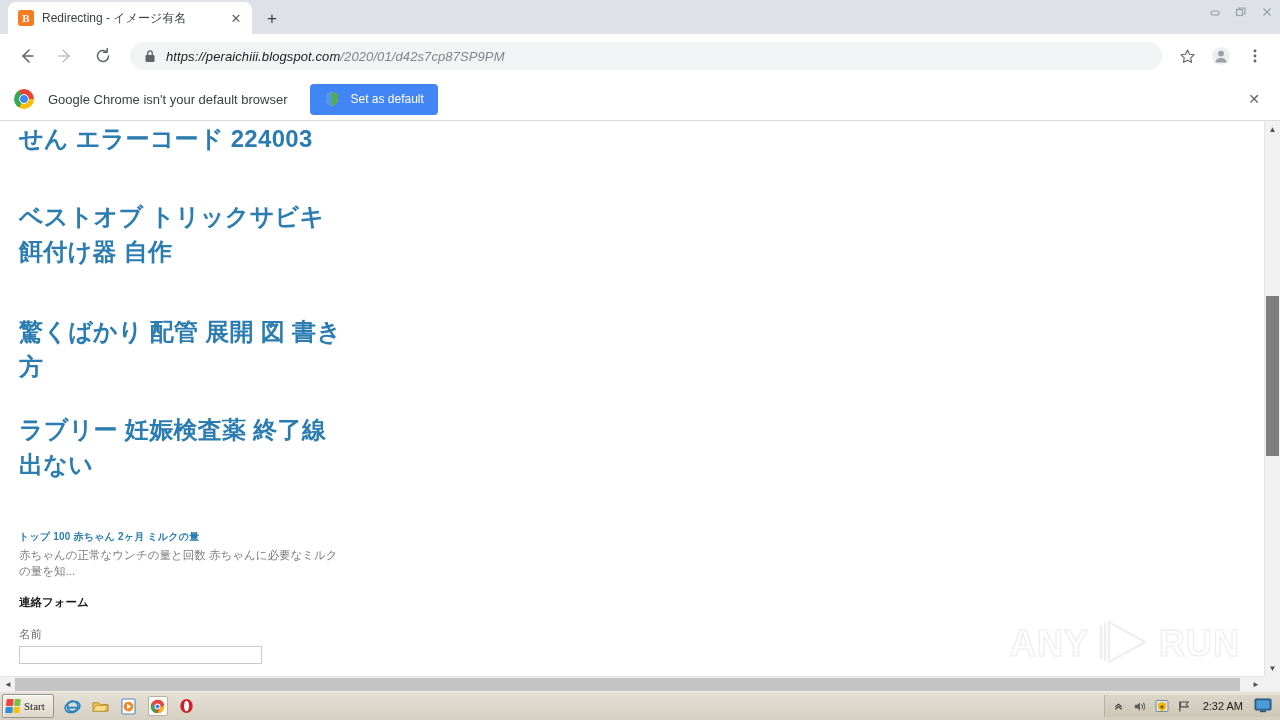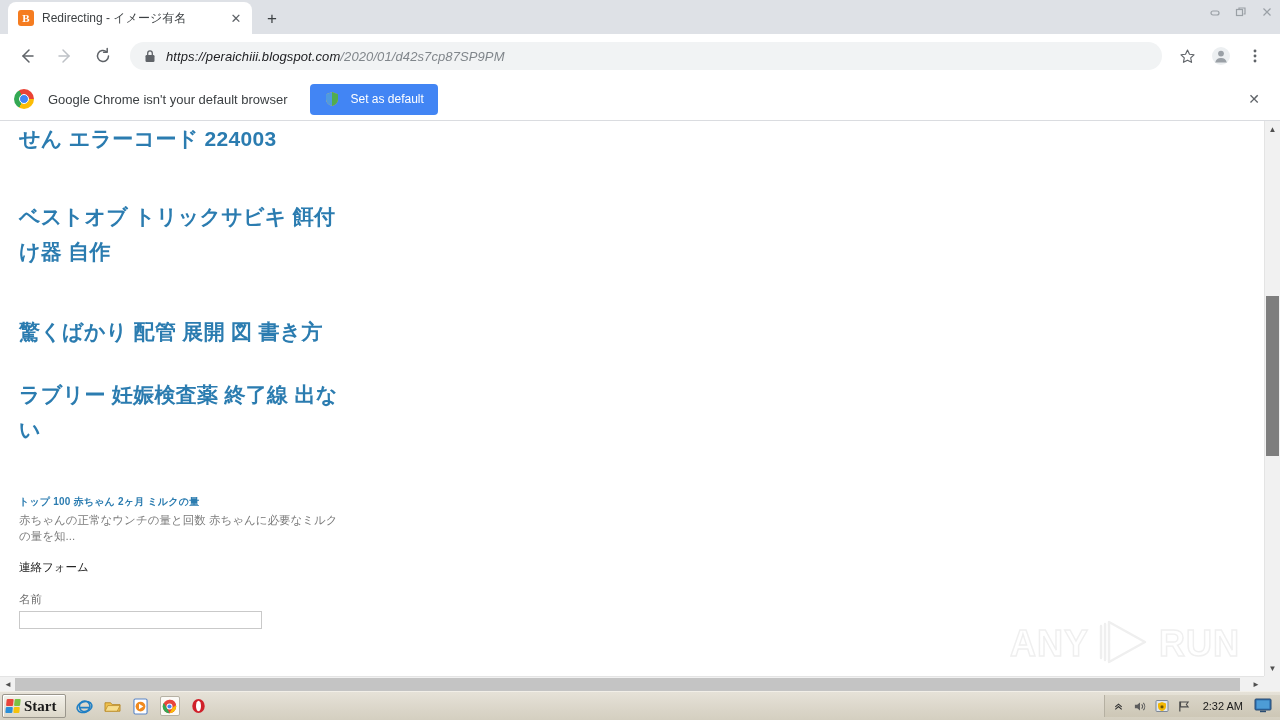--- a/index.html
+++ b/index.html
@@ -125,34 +125,34 @@
   
   .viewport {
     position: relative; height: 571px; background: #ffffff; overflow: hidden;
   }
   .page {
     position: absolute; left: 0; top: 0; right: 16px; bottom: 16px;
     overflow: hidden; background: #ffffff;
     padding: 0 0 0 19px; box-sizing: border-box;
   }
   .h-link {
-    color: #2b7cb0; font-size: 21px; font-weight: bold;
+    color: #2b7cb0; font-size: 24px; font-weight: bold;
     line-height: 35px; max-width: 330px; letter-spacing: .3px;
   }
   .block { margin-bottom: 45px; }
   .post-title {
     color: #2b7cb0; font-size: 10px; font-weight: bold;
     line-height: 20px; letter-spacing: .2px;
   }
   .post-desc {
     color: #7b7b7b; font-size: 11.5px; line-height: 16px;
     max-width: 330px; 
   }
   .form-title {
-    color: #1b1b1b; font-size: 11.5px; font-weight: normal;
+    color: #1b1b1b; font-size: 11.5px; font-weight: bold;
     margin-top: 16px;
   }
   .field-label { color: #6f6f6f; font-size: 11.5px; margin-top: 17px; }
   .field-input {
     margin-top: 4px; width: 243px; height: 18px;
     border: 1px solid #c9c9c9; background: #ffffff; box-sizing: border-box;
   }
 
   
   .watermark {
@@ -217,21 +217,21 @@
     background: linear-gradient(to bottom, #f3f1ea, #dcd7c9);
     border: 1px solid #9a968c; border-radius: 2px;
     box-shadow: inset 1px 1px 0 #fff;
   }
   .start-flag {
     width: 14px; height: 14px; margin-right: 4px;
     display: grid; grid-template-columns: 1fr 1fr; grid-template-rows: 1fr 1fr;
     gap: 1px; transform: skewX(-6deg);
   }
   .start-flag i { display: block; border-radius: 1px; }
-  .start-label { font-size: 15px; font-weight: bold; color: #1a1a1a; font-family: "Liberation Serif", serif; }
+  .start-label { font-size: 11px; font-weight: normal; color: #1a1a1a; font-family: "Liberation Serif", serif; }
   .ql { display: flex; align-items: center; margin-left: 10px; gap: 10px; }
   .ql-item {
     width: 18px; height: 18px; display: flex; align-items: center; justify-content: center;
     border-radius: 2px;
   }
   .ql-item.active { border: 1px solid #b6b1a4; background: #fbfaf6; }
   .tray {
     margin-left: auto; height: 22px; display: flex; align-items: center;
     background: linear-gradient(to bottom, #dad5c8, #cdc7b6);
     border-left: 1px solid #b5b0a2; padding: 0 6px; gap: 7px;

